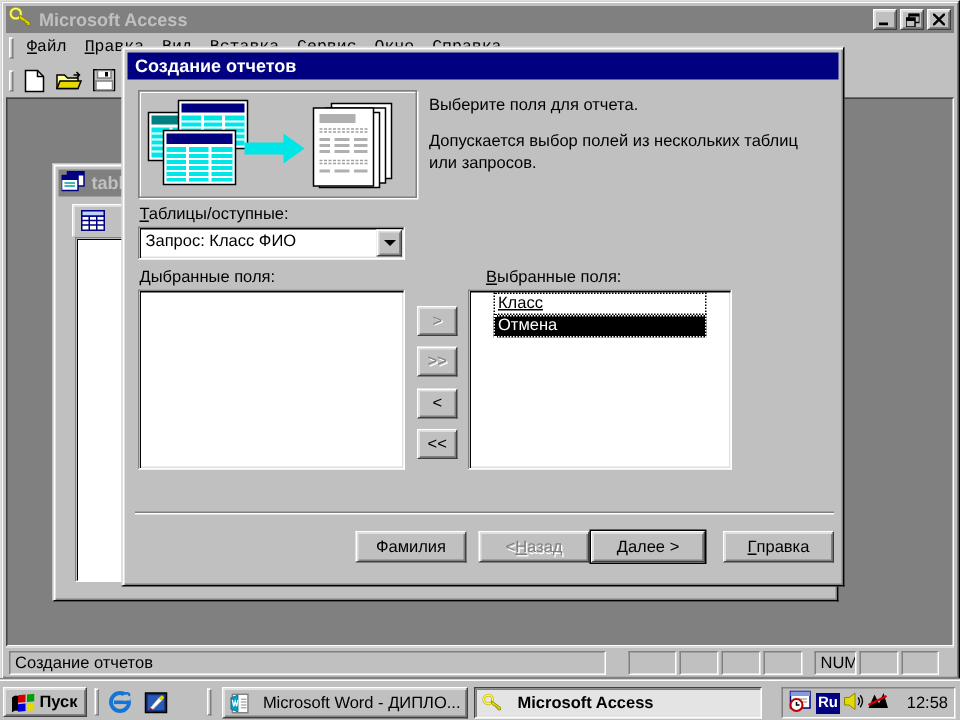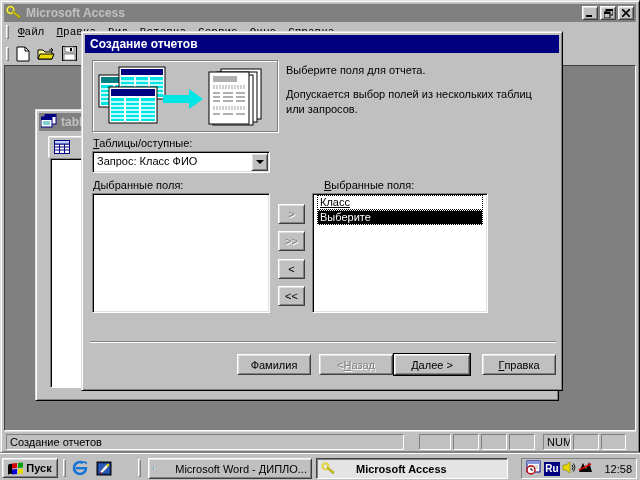--- a/index.html
+++ b/index.html
@@ -66,42 +66,42 @@
   .lbl-tables { position:absolute; left:11px; top:105px; }
   .combo { position:absolute; left:10px; top:119px; width:178px; height:22px; background:#fff; }
   .combo-text { position:absolute; left:4px; top:3px; right:20px; white-space:nowrap; overflow:hidden; }
   .combo-btn { position:absolute; right:1px; top:1px; width:17px; height:18px;
                display:flex; align-items:center; justify-content:center; }
   .arrow-down { width:0; height:0; border-left:4px solid transparent; border-right:4px solid transparent;
                 border-top:4px solid #000; }
   .lbl-avail { position:absolute; left:11px; top:147px; }
   .list-avail { position:absolute; left:10px; top:161px; width:178px; height:120px; }
   .lbl-sel { position:absolute; left:230px; top:147px;margin-left:12px; }
-  .list-sel { position:absolute; left:230px; top:161px; width:176px; height:120px; padding:1px 4px; }
+  .list-sel { position:absolute; left:230px; top:161px; width:176px; height:120px; padding:1px 16px; }
   .list-row { height:15px; line-height:15px; padding:0 3px; white-space:nowrap; }
   .list-row.focused { outline:1px dotted #000; outline-offset:-1px; }
   .list-row.selected { background:#000; color:#fff; outline:1px dotted #fff; outline-offset:-1px; }
   .xfer { left:196px; width:27px; height:20px; }
   .sep { position:absolute; left:8px; top:309px; width:466px; height:2px;
          border-top:1px solid #808080; border-bottom:1px solid #fff; }
   .dlg-btn { top:322px; width:74px; height:21px; }
 
   
   .statusbar { position:absolute; left:3px; top:430px; right:3px; height:20px; background:#c0c0c0;
                border-top:1px solid #dfdfdf; }
   .sb-panel { position:absolute; top:2px; height:16px; border:1px solid; border-color:#808080 #fff #fff #808080;
               padding:1px 3px; white-space:nowrap; overflow:hidden; }
 
   
   .taskbar { position:absolute; left:0; top:453px; width:640px; height:27px; background:#c0c0c0;
              border-top:1px solid #fff; box-shadow:0 -1px 0 #808080; }
   .start-btn { left:2px; top:4px; width:56px; height:20px; font-weight:bold; gap:3px; }
   .tb-divider { position:absolute; top:5px; width:3px; height:18px; border:1px solid; border-color:#fff #808080 #808080 #fff; }
   .ql-icon { position:absolute; top:5px; width:20px; height:18px; display:flex; align-items:center; justify-content:center; }
-  .task-btn { position:absolute; top:4px; height:21px; display:flex; align-items:center; padding:0 4px; gap:20px;
+  .task-btn { position:absolute; top:4px; height:21px; display:flex; align-items:center; padding:0 4px; gap:9px;
               overflow:hidden; white-space:nowrap; }
   .task-btn.active { border:1px solid; border-color:#404040 #fff #fff #404040;
                      box-shadow: inset 1px 1px 0 #808080; background:#e4e4e4; font-weight:bold; }
   .tray { position:absolute; right:3px; top:4px; width:116px; height:21px;
           border:1px solid; border-color:#808080 #fff #fff #808080;
           display:flex; align-items:center; gap:2px; padding:0 4px; }
   .tray .clock { margin-left:auto; }
   .lang-ind { width:16px; height:14px; background:#000080; color:#fff; font-size:10px; font-weight:bold;
               display:flex; align-items:center; justify-content:center; }
 </style>
@@ -282,21 +282,21 @@
       <div class="lbl-avail">
         <span class="ac">Д</span><span>ыбранные поля:</span>
       </div>
       <div class="list-avail field"></div>
 
       <div class="lbl-sel">
         <span class="ac">В</span><span>ыбранные поля:</span>
       </div>
       <div class="list-sel field">
         <div class="list-row focused">Класс</div>
-        <div class="list-row selected">Выберите</div>
+        <div class="list-row selected">Отмена</div>
       </div>
 
       <div class="btn raised xfer" style="top:172px;">
         <span class="disabled-text">&gt;</span>
       </div>
       <div class="btn raised xfer" style="top:199px;">
         <span class="disabled-text">&gt;&gt;</span>
       </div>
       <div class="btn raised xfer" style="top:227px;">
         <span>&lt;</span>

